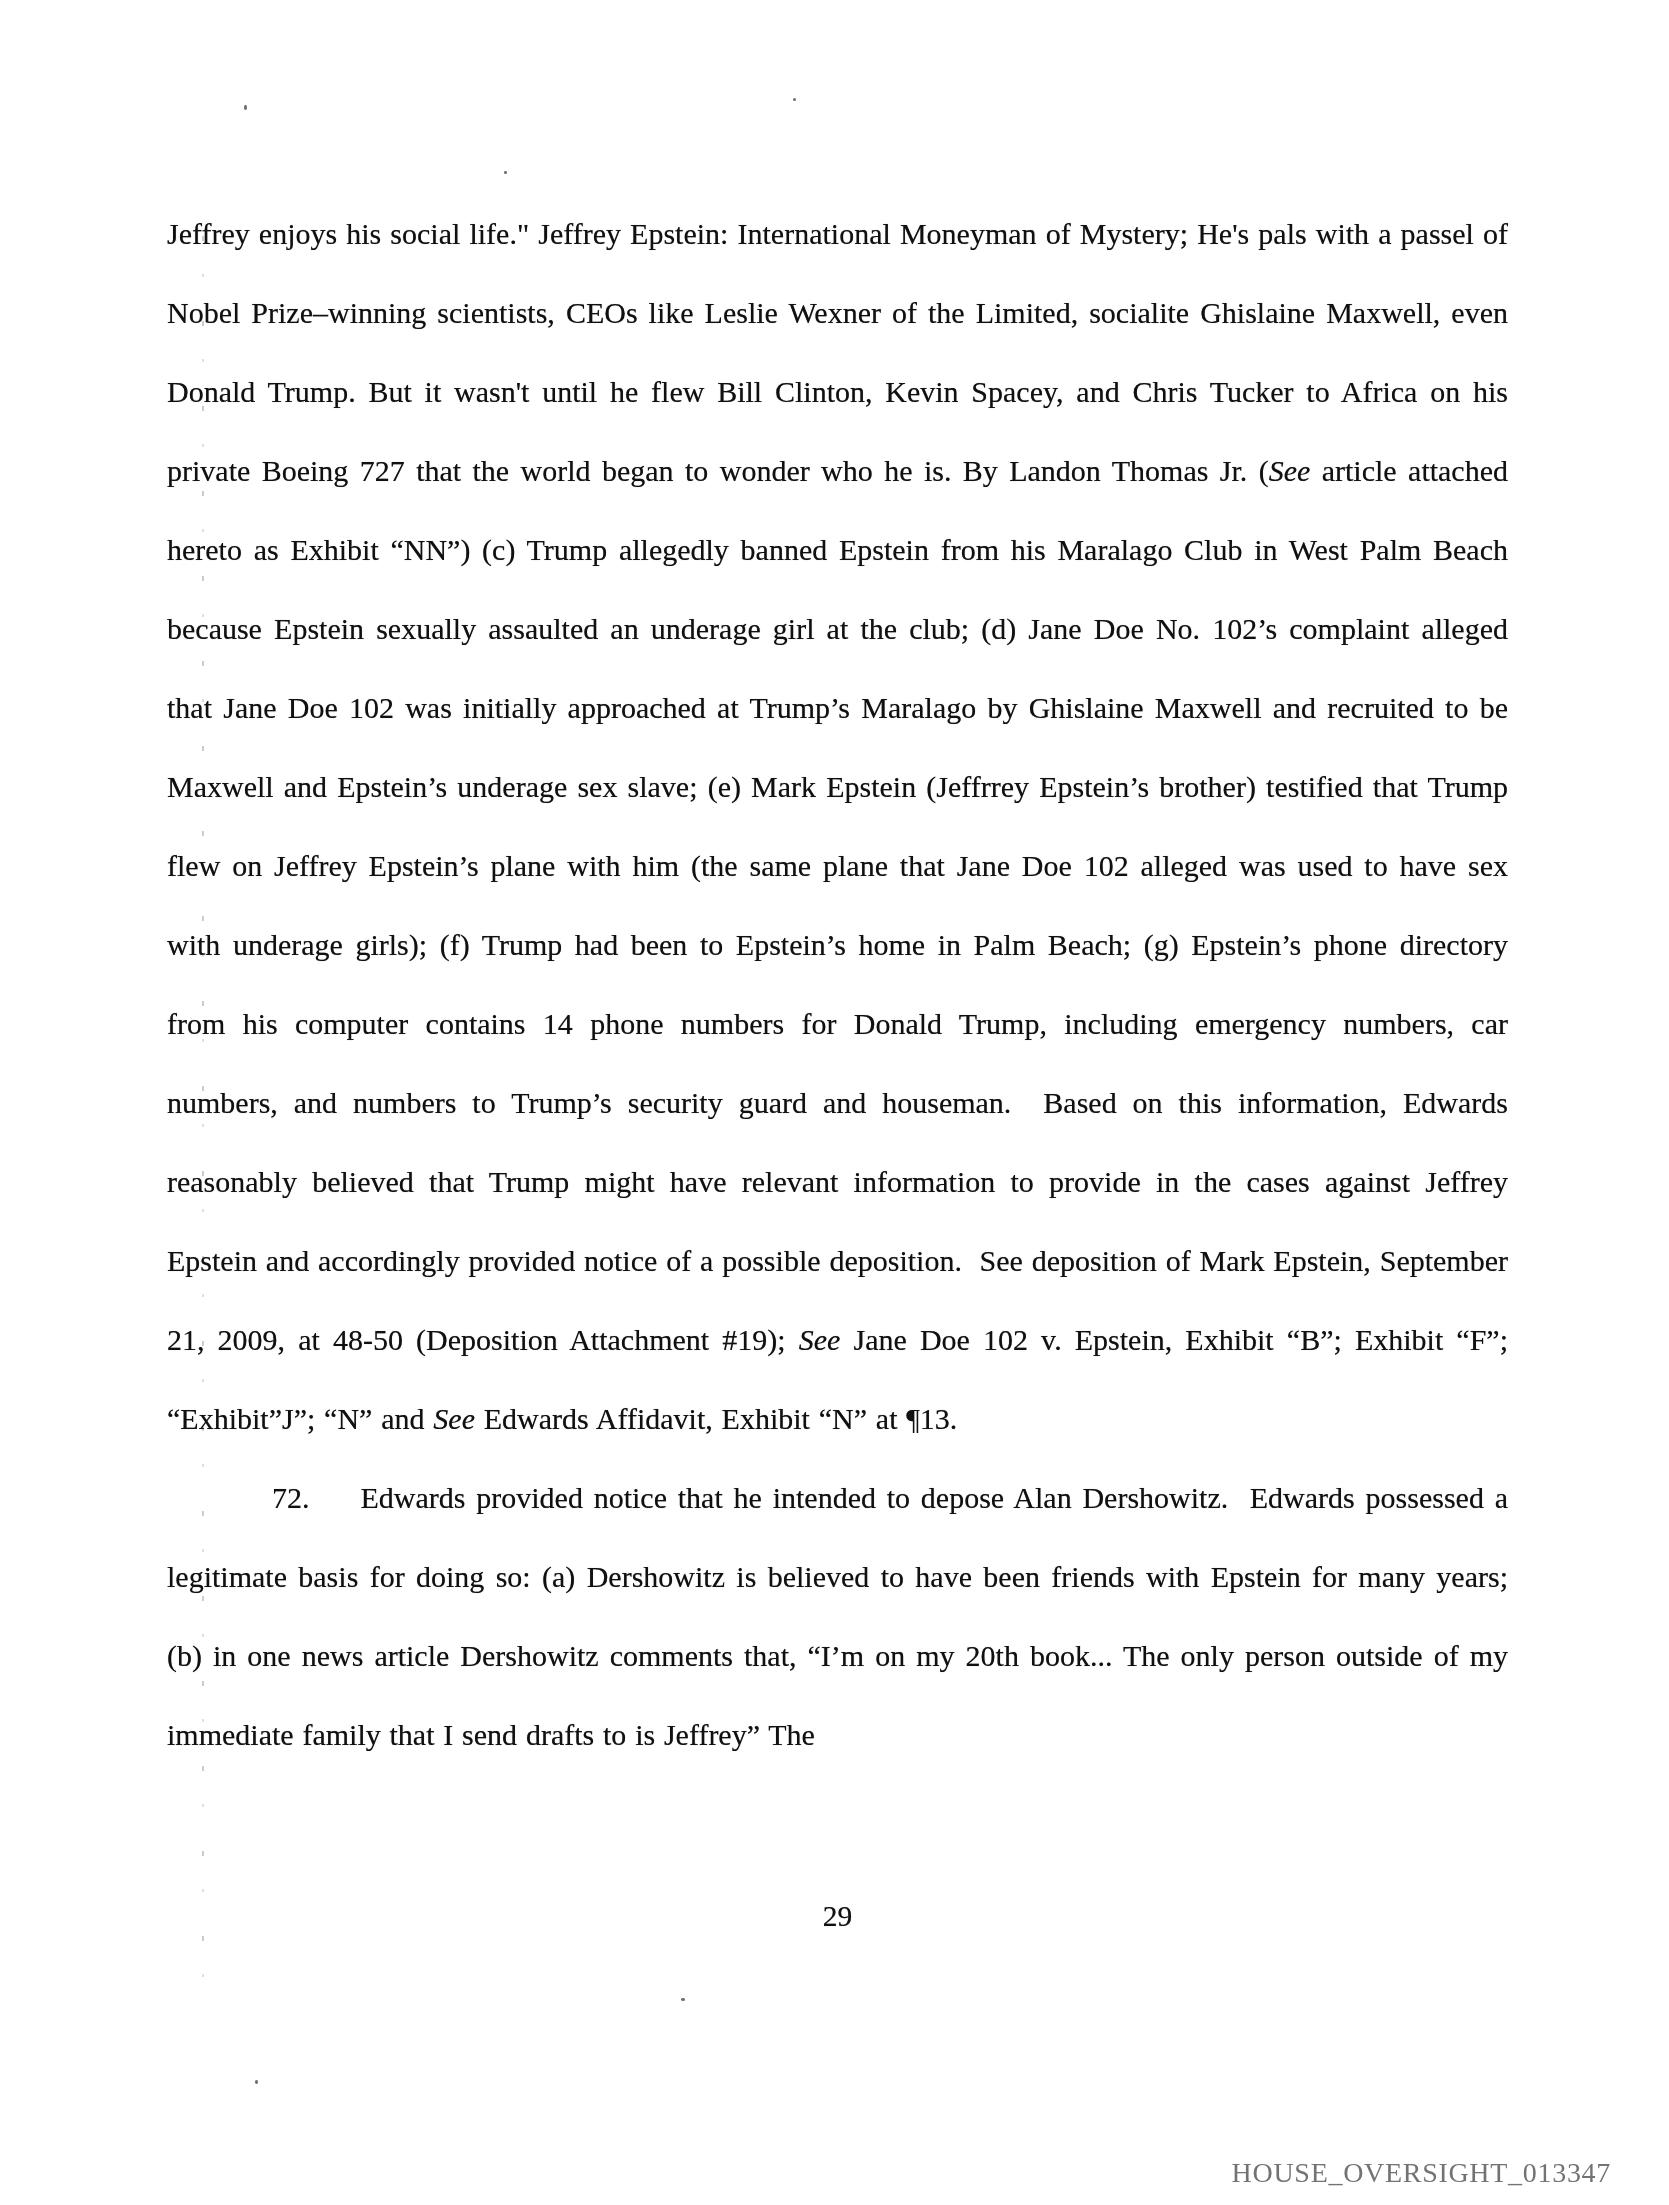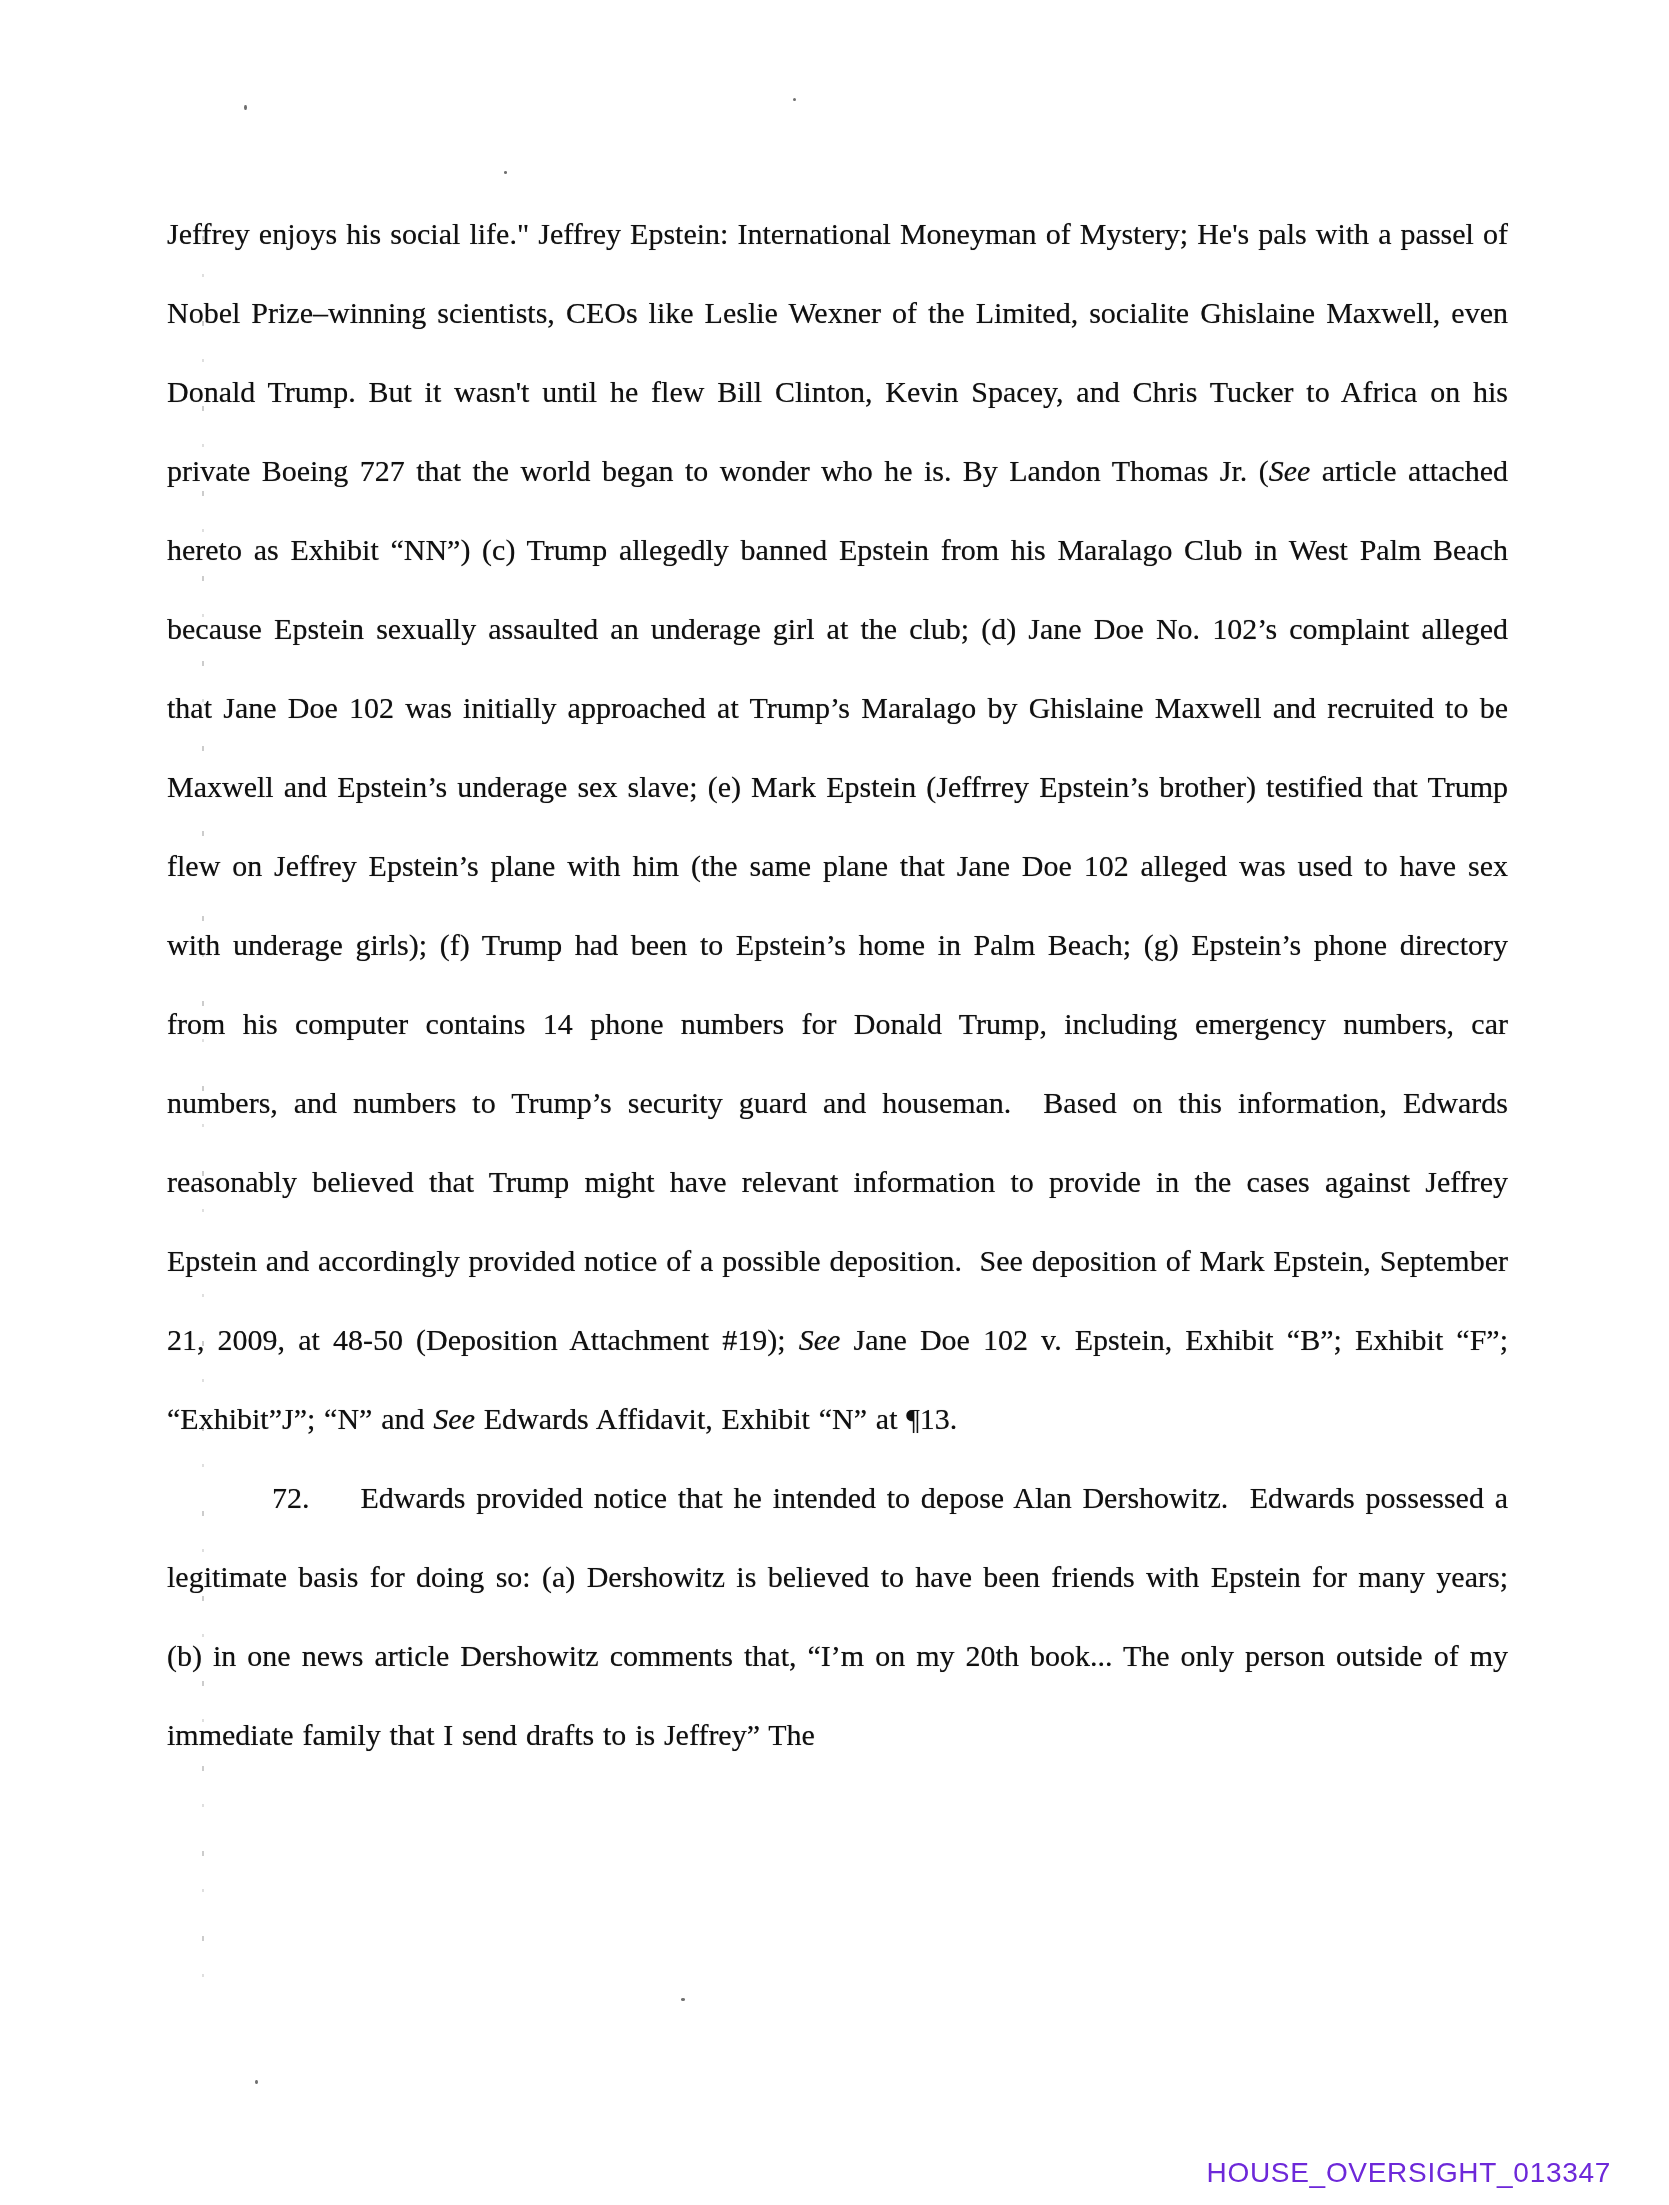--- a/index.html
+++ b/index.html
@@ -47,25 +47,25 @@
     width: 1341px;
     text-align: center;
     font-size: 29.5px;
     line-height: 39px;
     text-shadow: 0 0 0.7px rgba(0,0,0,0.55);
   }
   .bates {
     position: absolute;
     right: 58px;
     top: 2156px;
-    font-family: Liberation Sans, sans-serif;
+    font-family: Liberation Serif, serif;
     font-size: 28px;
     line-height: 33px;
     letter-spacing: 0.7px;
-    color: #6d28d9;
+    color: #737373;
   }
   
   .margin-dots {
     position: absolute;
     left: 202px;
     top: 236px;
     width: 2px;
     height: 1780px;
     background-image: repeating-linear-gradient(
       to bottom,
@@ -97,17 +97,18 @@
   <div class="speck s2"></div>
   <div class="speck s3"></div>
   <div class="speck s4"></div>
   <div class="speck s5"></div>
 
   <div class="content">
     <p><span>Jeffrey enjoys his social life." Jeffrey Epstein: International Moneyman of Mystery; He's pals with a passel of Nobel Prize–winning scientists, CEOs like Leslie Wexner of the Limited, socialite Ghislaine Maxwell, even Donald Trump. But it wasn't until he flew Bill Clinton, Kevin Spacey, and Chris Tucker to Africa on his private Boeing 727 that the world began to wonder who he is. By Landon Thomas Jr. (</span><em>See</em><span> article attached hereto as Exhibit “NN”) (c) Trump allegedly banned Epstein from his Maralago Club in West Palm Beach because Epstein sexually assaulted an underage girl at the club; (d) Jane Doe No. 102’s complaint alleged that Jane Doe 102 was initially approached at Trump’s Maralago by Ghislaine Maxwell and recruited to be Maxwell and Epstein’s underage sex slave; (e) Mark Epstein (Jeffrrey Epstein’s brother) testified that Trump flew on Jeffrey Epstein’s plane with him (the same plane that Jane Doe 102 alleged was used to have sex with underage girls); (f) Trump had been to Epstein’s home in Palm Beach; (g) Epstein’s phone directory from his computer contains 14 phone numbers for Donald Trump, including emergency numbers, car numbers, and numbers to Trump’s security guard and houseman.&nbsp; Based on this information, Edwards reasonably believed that Trump might have relevant information to provide in the cases against Jeffrey Epstein and accordingly provided notice of a possible deposition.&nbsp; See deposition of Mark Epstein, September 21, 2009, at 48-50 (Deposition Attachment #19); </span><em>See</em><span> Jane Doe 102 v. Epstein, Exhibit “B”; Exhibit “F”; “Exhibit”J”; “N” and </span><em>See</em><span> Edwards Affidavit, Exhibit “N” at ¶13.</span></p>
     <p class="indented"><span class="para-number">72.</span><span>Edwards provided notice that he intended to depose Alan Dershowitz.&nbsp; Edwards possessed a legitimate basis for doing so: (a) Dershowitz is believed to have been friends with Epstein for many years; (b) in one news article Dershowitz comments that, “I’m on my 20th book... The only person outside of my immediate family that I send drafts to is Jeffrey” The</span></p>
   </div>
 
+  <div class="page-number">29</div>
 
   <div class="bates">HOUSE_OVERSIGHT_013347</div>
 
 </div>
 
 
 </body></html>

